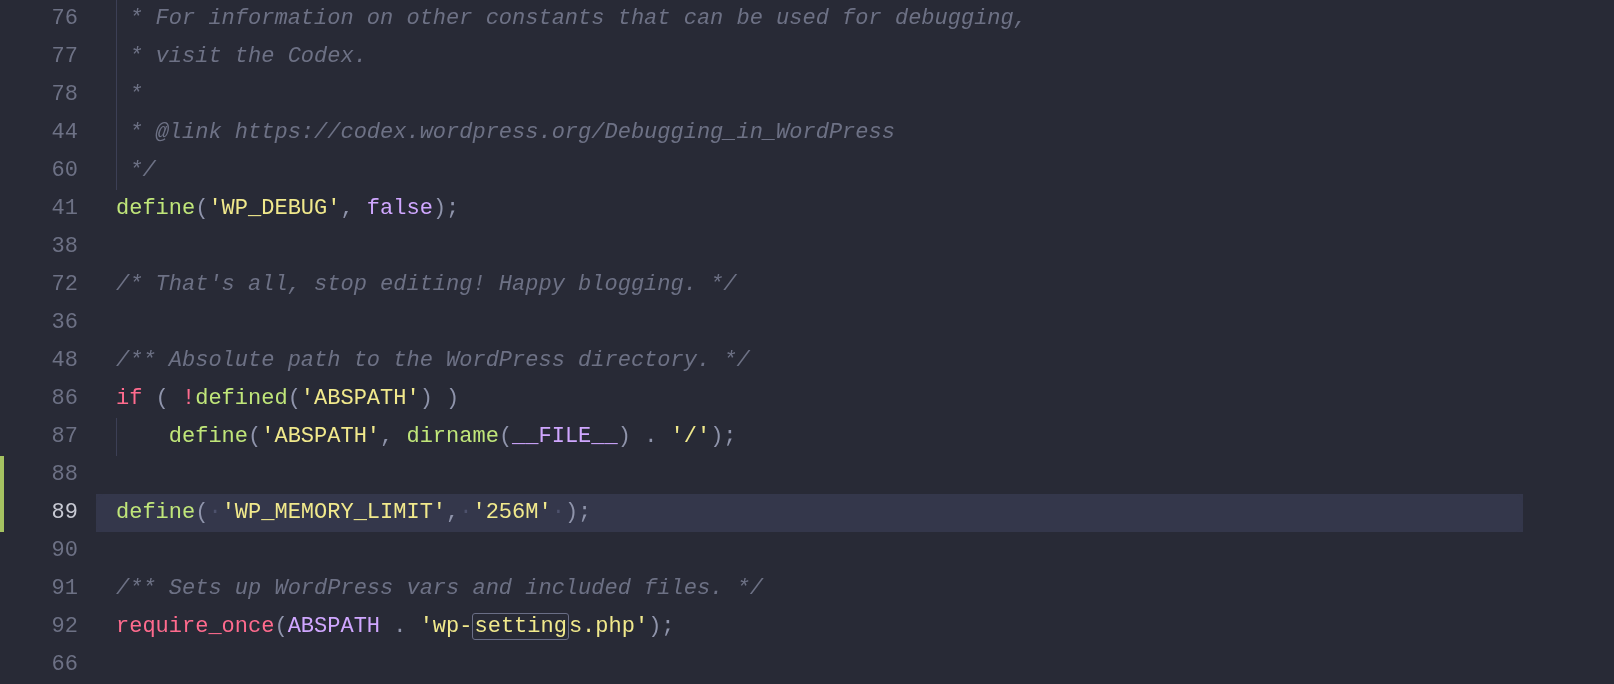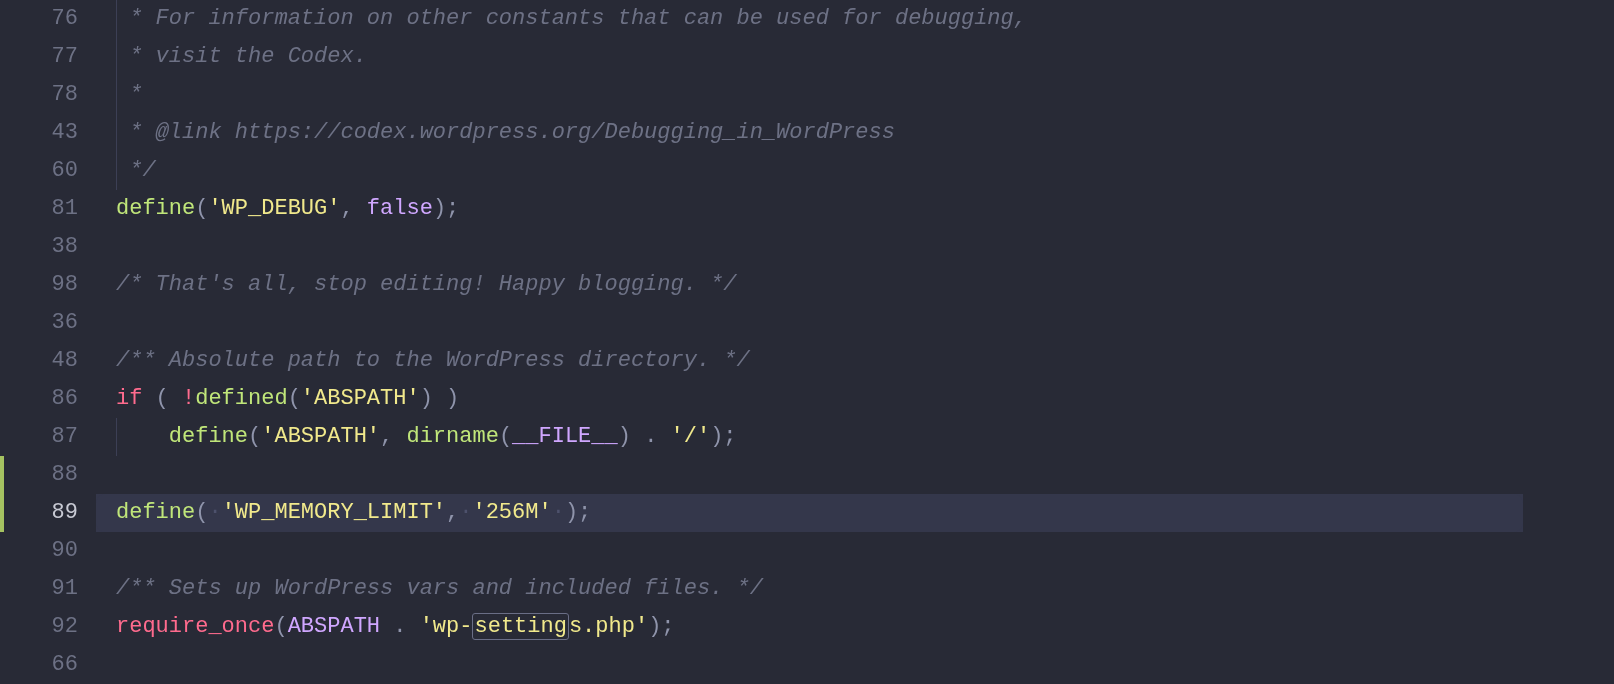--- a/index.html
+++ b/index.html
@@ -109,25 +109,25 @@
       <div class="full-hl" style="top: 494px;"></div>
     </div>
   <div class="mod-layer">
       <div class="m" style="top: 456px; height: 38px;"></div>
       <div class="m" style="top: 494px; height: 38px;"></div>
     </div>
   <div class="gutter">
       <div class="ln">76</div>
       <div class="ln">77</div>
       <div class="ln">78</div>
-      <div class="ln">43</div>
+      <div class="ln">44</div>
       <div class="ln">60</div>
-      <div class="ln">81</div>
+      <div class="ln">41</div>
       <div class="ln">38</div>
-      <div class="ln">98</div>
+      <div class="ln">72</div>
       <div class="ln">36</div>
       <div class="ln">48</div>
       <div class="ln">86</div>
       <div class="ln">87</div>
       <div class="ln">88</div>
       <div class="ln active">89</div>
       <div class="ln">90</div>
       <div class="ln">91</div>
       <div class="ln">92</div>
       <div class="ln">66</div>

